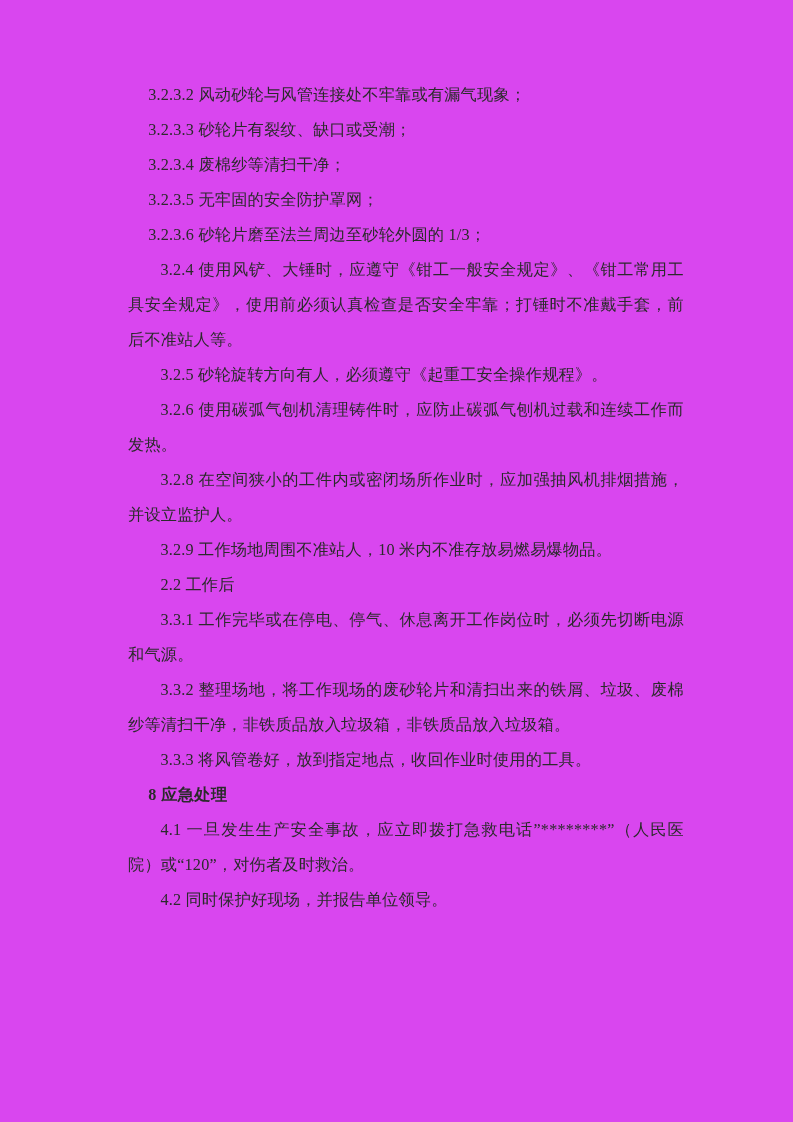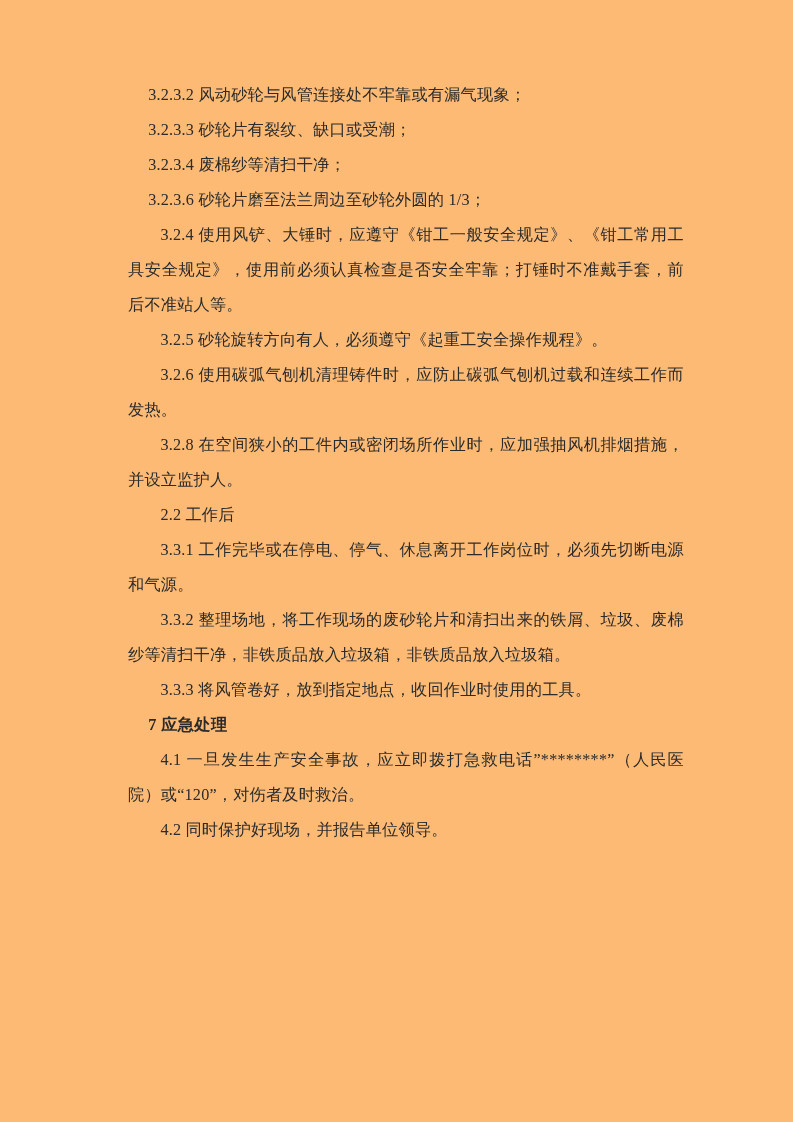--- a/index.html
+++ b/index.html
@@ -17,21 +17,21 @@
     color: #2b2b2b;
     -webkit-font-smoothing: antialiased;
   }
 
   .page {
     position: absolute;
     left: 0;
     top: 0;
     width: 793px;
     height: 1122px;
-    background: #fdba74;
+    background: #d946ef;
   }
 
   .content {
     position: absolute;
     left: 128px;
     top: 78px;
     width: 556px;
   }
 
   
@@ -60,26 +60,28 @@
   }
 </style>
 </head>
 <body>
 
 <div class="page">
   <div class="content" id="doc-body">
       <p class="para sub">3.2.3.2 风动砂轮与风管连接处不牢靠或有漏气现象；</p>
       <p class="para sub">3.2.3.3 砂轮片有裂纹、缺口或受潮；</p>
       <p class="para sub">3.2.3.4 废棉纱等清扫干净；</p>
+      <p class="para sub">3.2.3.5 无牢固的安全防护罩网；</p>
       <p class="para sub">3.2.3.6 砂轮片磨至法兰周边至砂轮外圆的 1/3；</p>
       <p class="para">3.2.4 使用风铲、大锤时，应遵守《钳工一般安全规定》、《钳工常用工具安全规定》，使用前必须认真检查是否安全牢靠；打锤时不准戴手套，前后不准站人等。</p>
       <p class="para">3.2.5 砂轮旋转方向有人，必须遵守《起重工安全操作规程》。</p>
       <p class="para">3.2.6 使用碳弧气刨机清理铸件时，应防止碳弧气刨机过载和连续工作而发热。</p>
       <p class="para">3.2.8 在空间狭小的工件内或密闭场所作业时，应加强抽风机排烟措施，并设立监护人。</p>
+      <p class="para">3.2.9 工作场地周围不准站人，10 米内不准存放易燃易爆物品。</p>
       <p class="para">2.2 工作后</p>
       <p class="para">3.3.1 工作完毕或在停电、停气、休息离开工作岗位时，必须先切断电源和气源。</p>
       <p class="para">3.3.2 整理场地，将工作现场的废砂轮片和清扫出来的铁屑、垃圾、废棉纱等清扫干净，非铁质品放入垃圾箱，非铁质品放入垃圾箱。</p>
       <p class="para">3.3.3 将风管卷好，放到指定地点，收回作业时使用的工具。</p>
-      <p class="para heading">7 应急处理</p>
+      <p class="para heading">8 应急处理</p>
       <p class="para">4.1 一旦发生生产安全事故，应立即拨打急救电话”********”（人民医院）或“120”，对伤者及时救治。</p>
       <p class="para">4.2 同时保护好现场，并报告单位领导。</p>
     </div>
 </div>
 
 </body></html>

